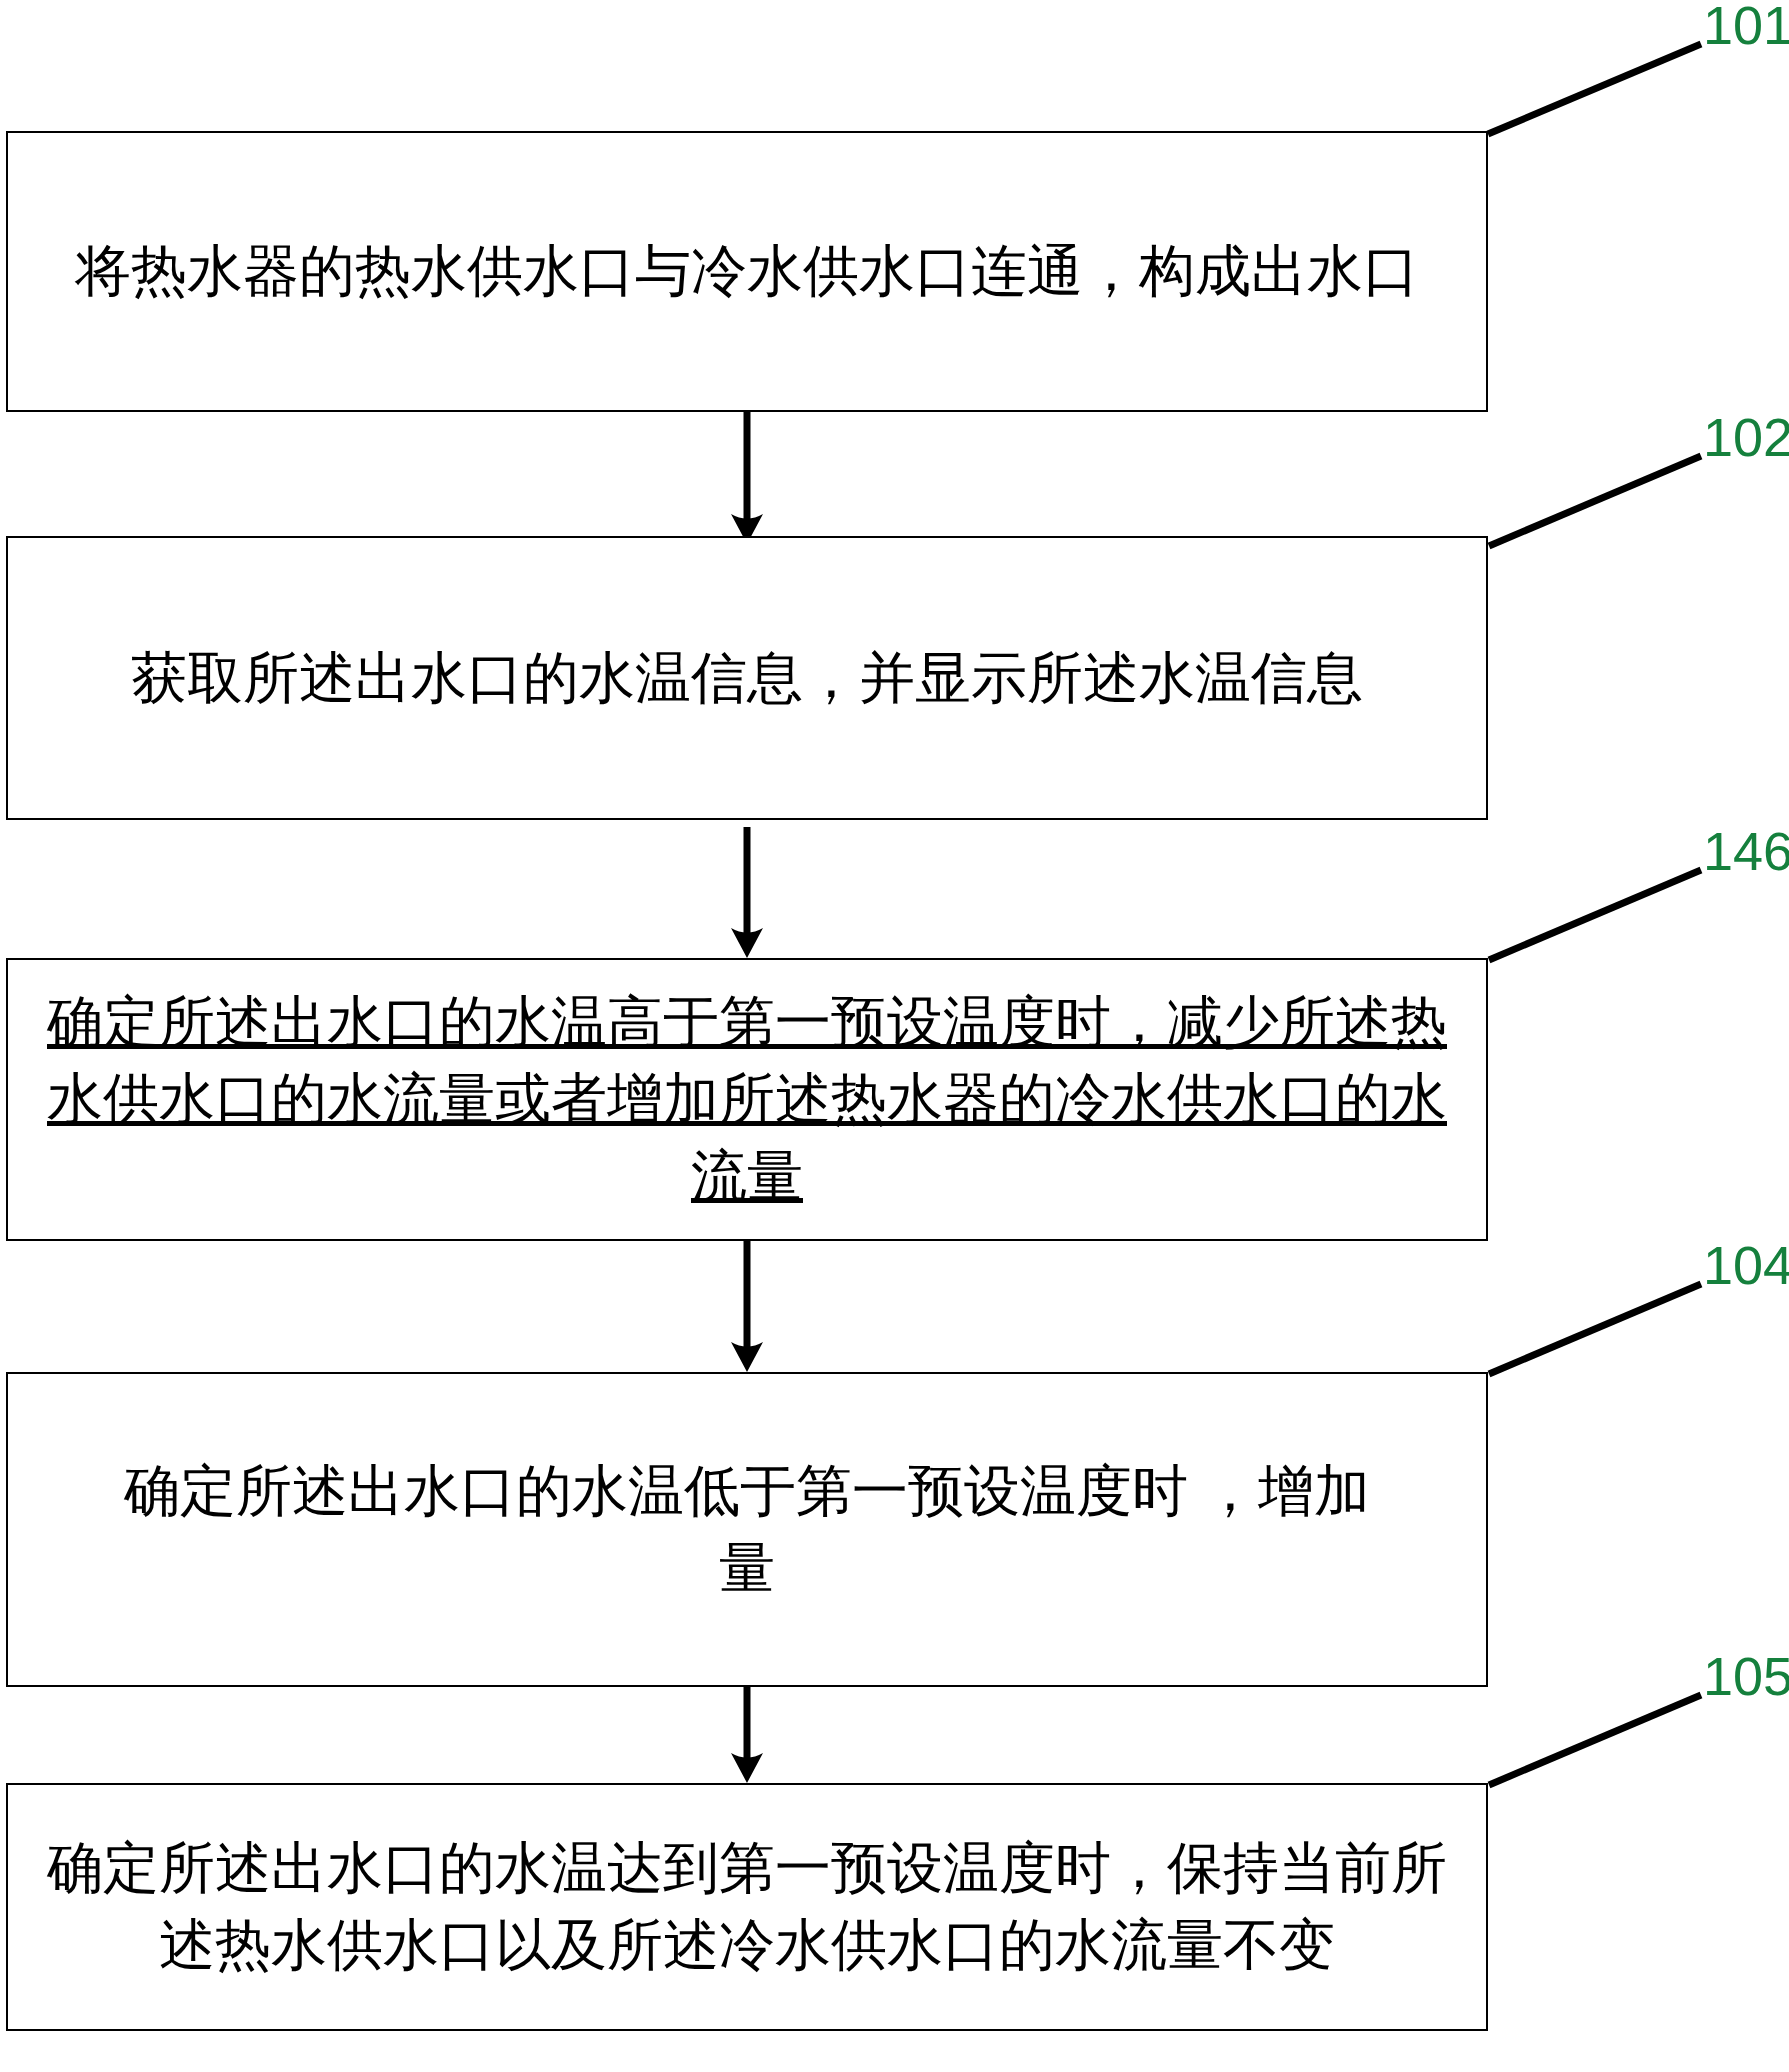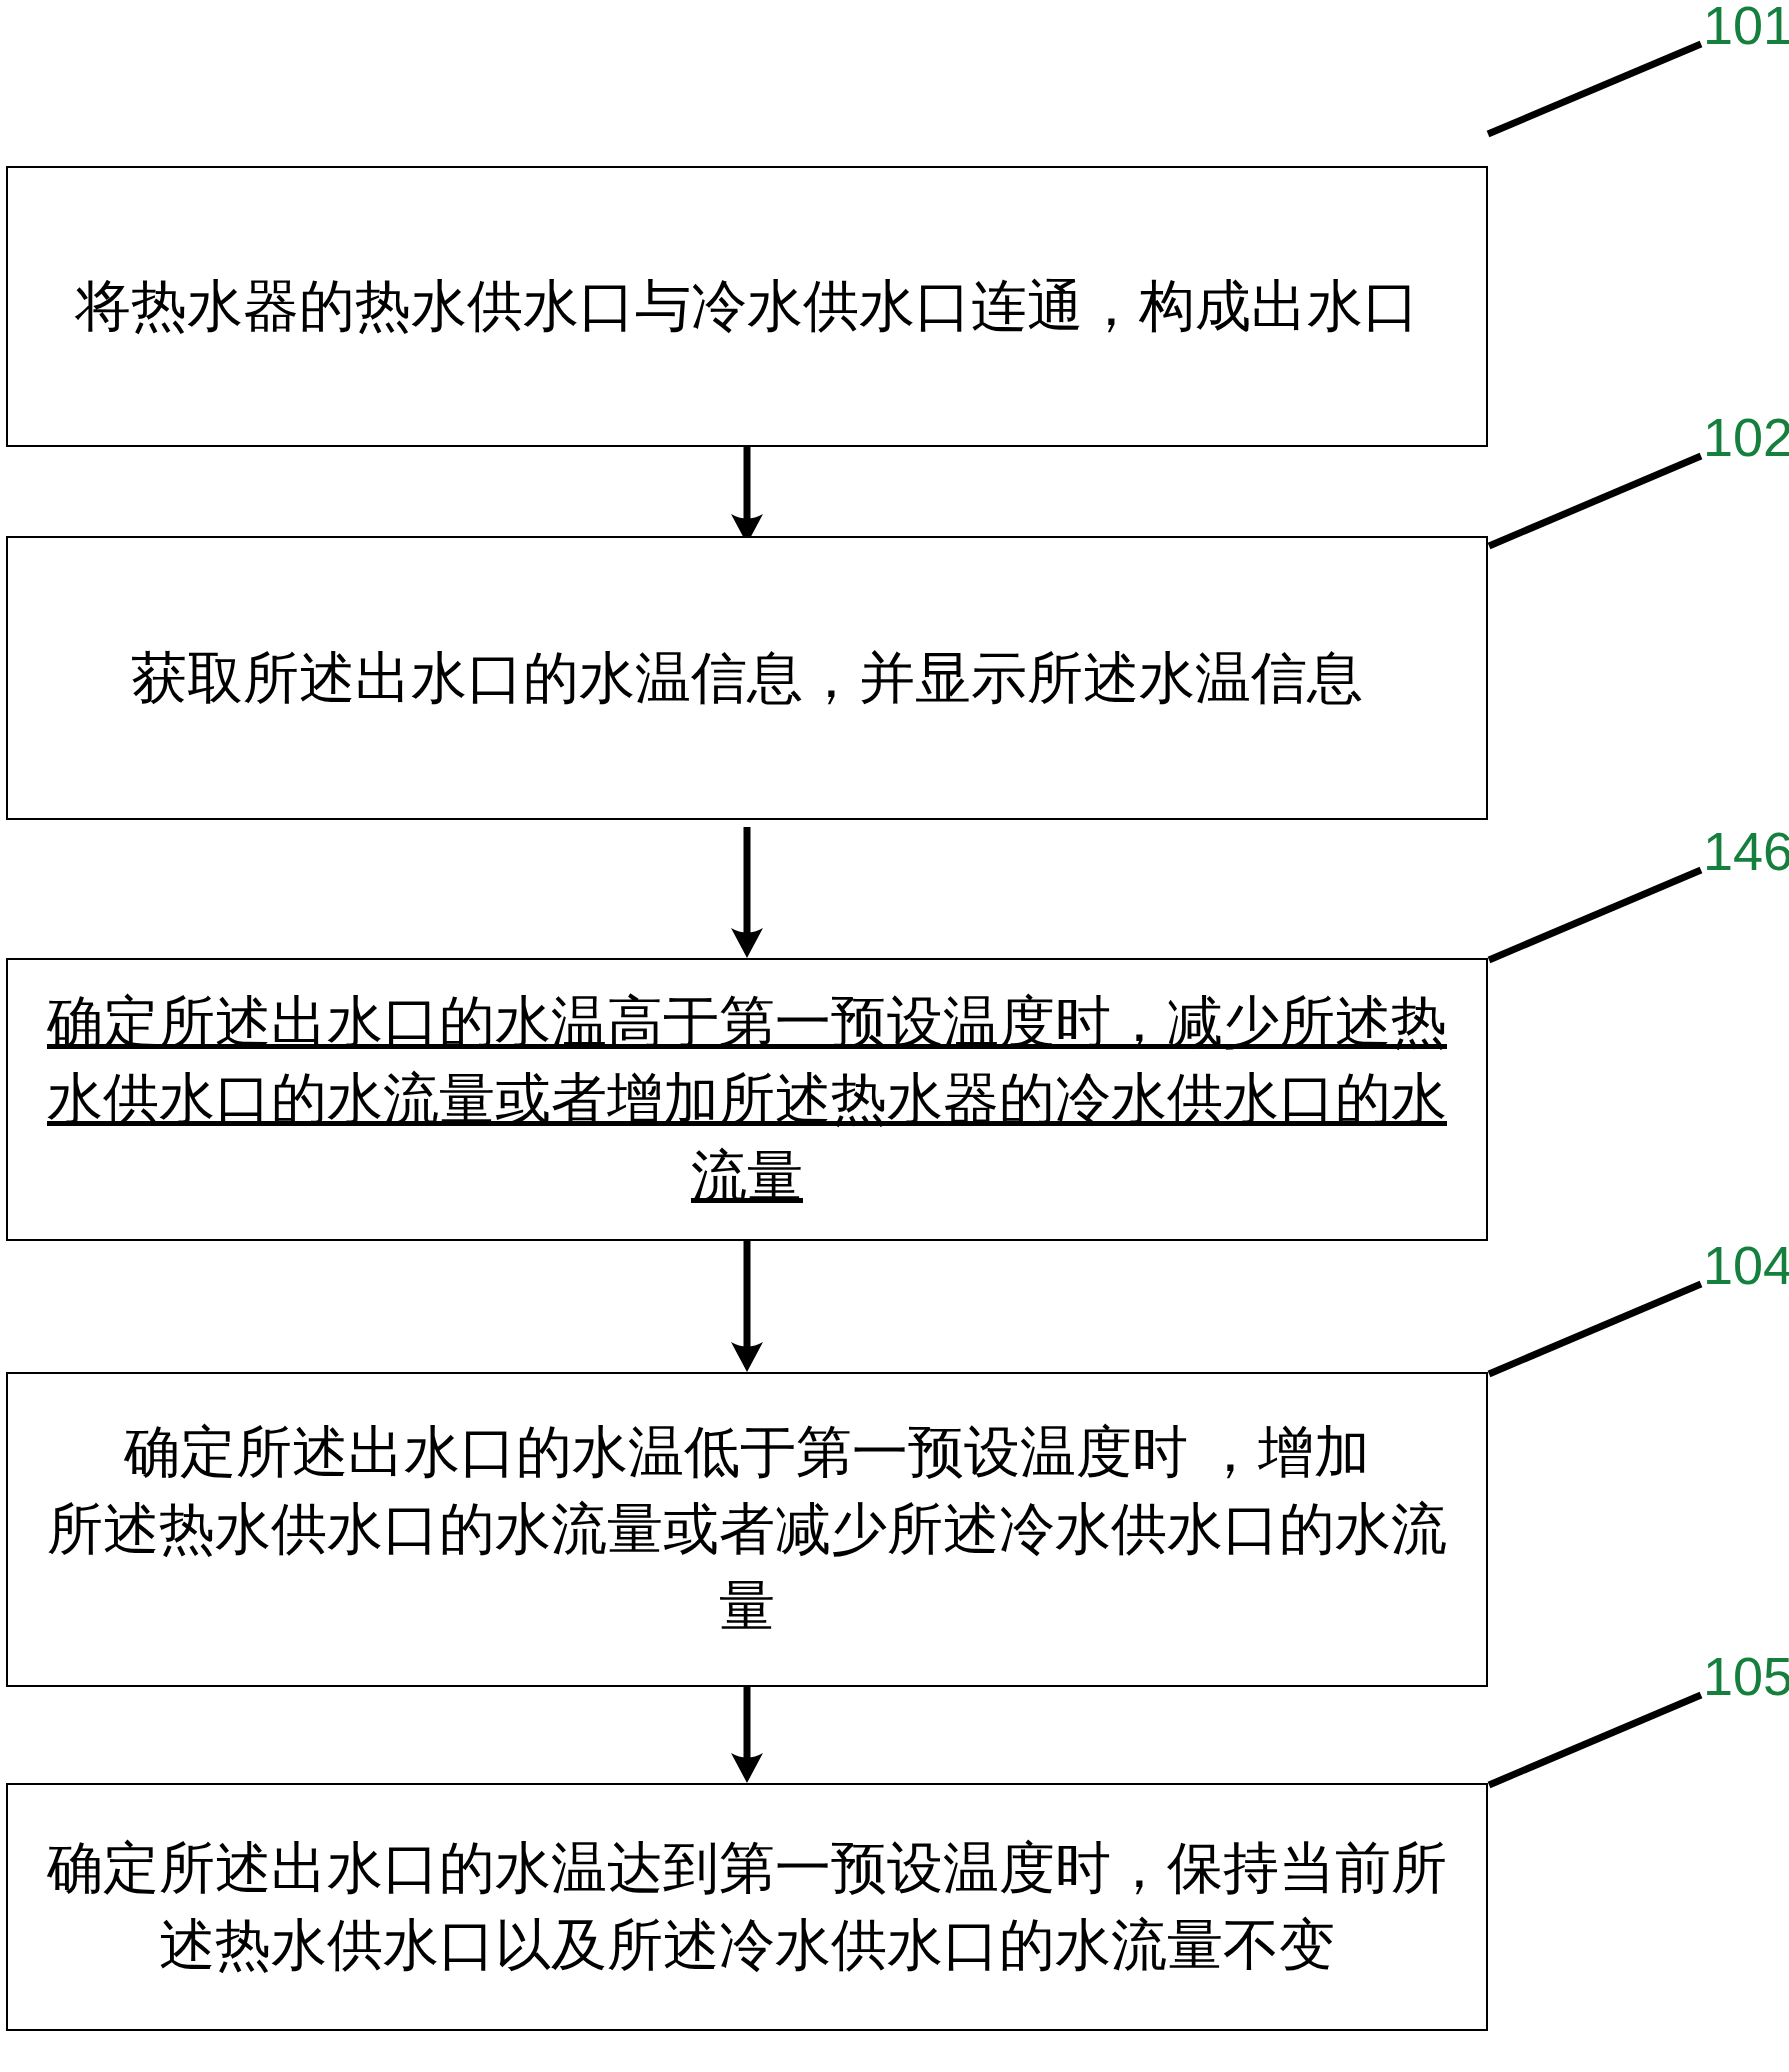--- a/index.html
+++ b/index.html
@@ -84,21 +84,21 @@
     <g>
       <line x1="747" y1="1240" x2="747" y2="1348" stroke="#000" stroke-width="7"></line>
       <path d="M 747 1372 L 731 1342 Q 747 1351 763 1342 Z" fill="#000"></path>
     </g>
     <g>
       <line x1="747" y1="1652" x2="747" y2="1759" stroke="#000" stroke-width="7"></line>
       <path d="M 747 1783 L 731 1753 Q 747 1762 763 1753 Z" fill="#000"></path>
     </g>
   </svg>
 
-  <div class="step-box" style="top:131px; height:281px;margin-top:35px;">
+  <div class="step-box" style="top:131px; height:281px;">
     <div class="box-text">
       <span class="tline">将热水器的热水供水口与冷水供水口连通，构成出水口</span>
     </div>
   </div>
 
   <div class="step-box" style="top:536px; height:284px;">
     <div class="box-text">
       <span class="tline">获取所述出水口的水温信息，并显示所述水温信息</span>
     </div>
   </div>
@@ -107,21 +107,20 @@
     <div class="box-text">
       <span class="tline">确定所述出水口的水温高于第一预设温度时，减少所述热</span>
       <span class="tline">水供水口的水流量或者增加所述热水器的冷水供水口的水</span>
       <span class="tline">流量</span>
     </div>
   </div>
 
   <div class="step-box" style="top:1372px; height:315px;">
     <div class="box-text">
       <span class="tline">确定所述出水口的水温低于第一预设温度时 ，增加</span>
-      <span class="tline">所述热水供水口的水流量或者减少所述冷水供水口的水流</span>
       <span class="tline">量</span>
     </div>
   </div>
 
   <div class="step-box" style="top:1783px; height:248px;">
     <div class="box-text">
       <span class="tline">确定所述出水口的水温达到第一预设温度时，保持当前所</span>
       <span class="tline">述热水供水口以及所述冷水供水口的水流量不变</span>
     </div>
   </div>

